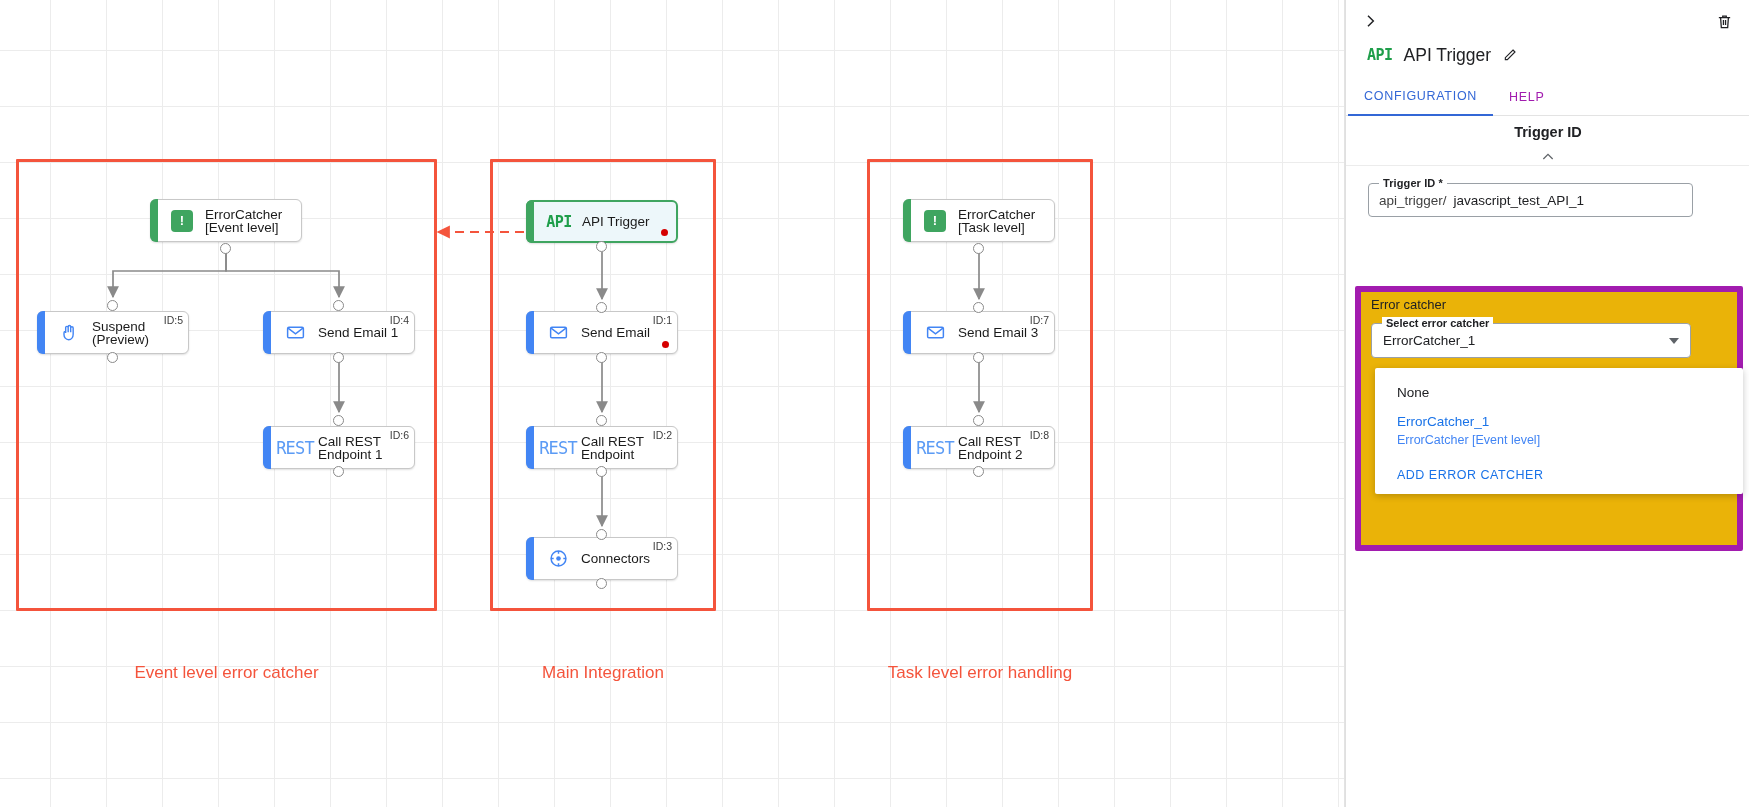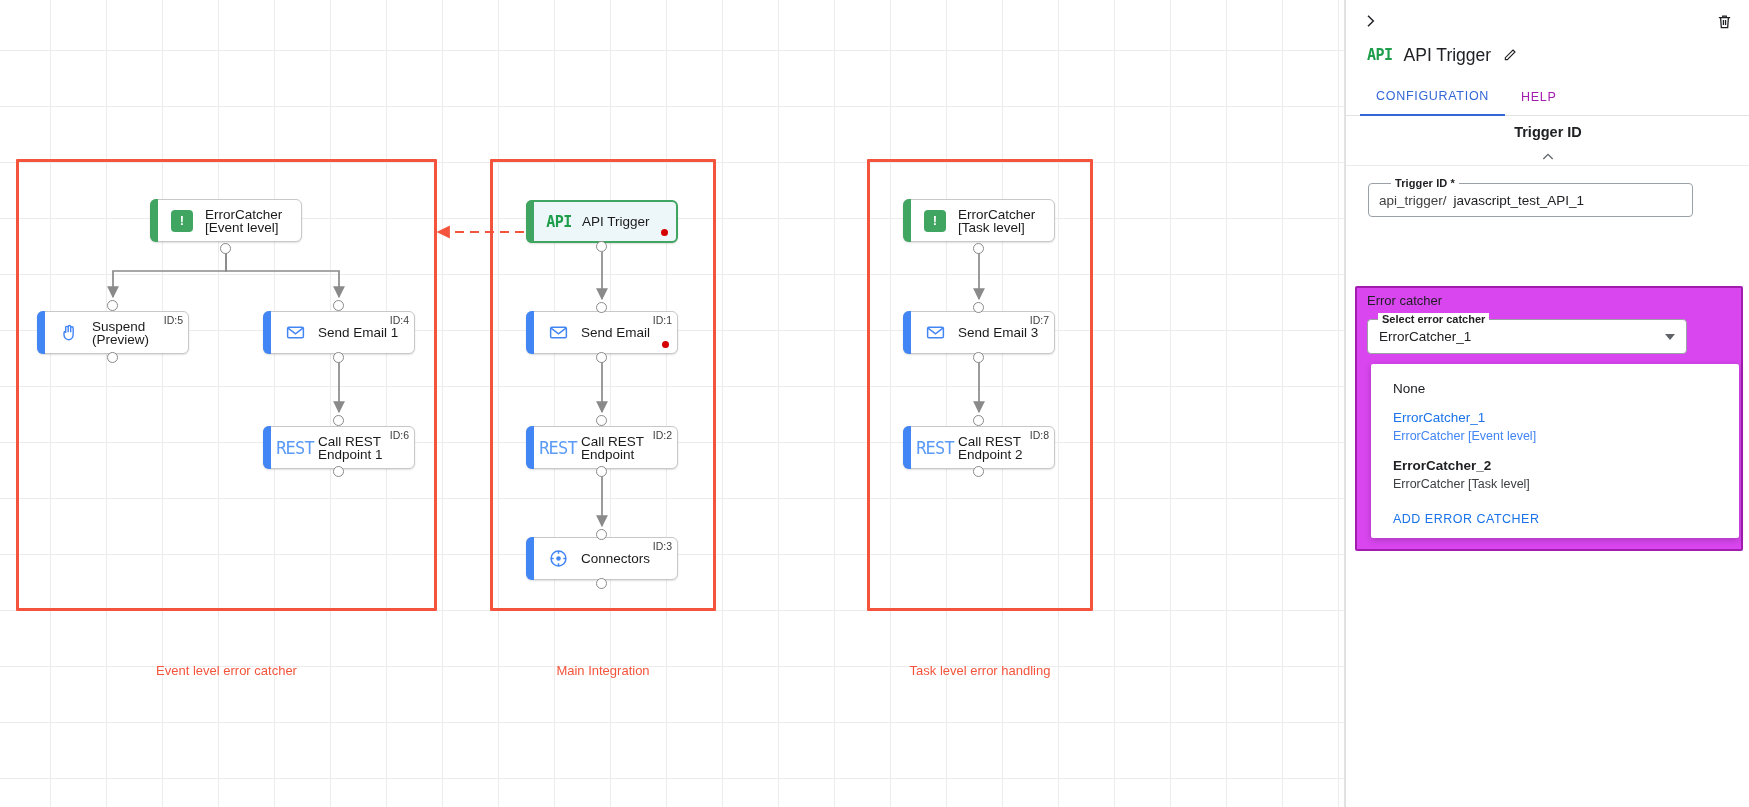--- a/index.html
+++ b/index.html
@@ -31,21 +31,21 @@
 
   .group-box {
     position: absolute;
     border: 3px solid #f4543c;
     border-radius: 1px;
     background: transparent;
   }
   .group-label {
     position: absolute;
     color: #f4543c;
-    font-size: 13px;
+    font-size: 17px;
     text-align: center;
     white-space: nowrap;
   }
 
   
   .node {
     position: absolute;
     height: 43px;
     background: #ffffff;
     border: 1px solid #c8c8c8;
@@ -173,21 +173,21 @@
     font-size: 17.5px; color: #202124;
     margin-left: 11px;
   }
   #edit-icon { margin-left: 11px; cursor: pointer; display:flex; }
 
   #tabs {
     position: absolute; left: 0; top: 78px;
     width: 404px; height: 38px;
     border-bottom: 1px solid #e3e3e3;
     display: flex;
-    padding-left: 14px;
+    padding-left: 2px;
   }
   .tab {
     font-size: 12.5px;
     letter-spacing: 0.7px;
     color: #a21caf;
     height: 38px;
     display: flex; align-items: center;
     padding: 0 16px;
     cursor: pointer;
   }
@@ -211,38 +211,38 @@
     left: 22px; top: 183px;
     width: 325px; height: 34px;
     border: 1px solid #9aa0a6;
     border-radius: 4px;
     display: flex; align-items: center;
     padding: 0 10px;
     background: #fff;
   }
   #trigger-field .legend {
     position: absolute;
-    top: -7px; left: 22px;
+    top: -7px; left: 10px;
     background: #fff;
     padding: 0 4px;
     font-size: 11px;
     color: #202124;
     font-weight: bold;
     letter-spacing: 0.1px;
   }
   #trigger-prefix { font-size: 13.5px; color: #404040; }
   #trigger-value { font-size: 13.5px; color: #202124; margin-left: 7px; }
 
   
   #error-block {
     position: absolute;
     left: 9px; top: 286px;
     width: 388px; height: 265px;
-    border: 2px solid #a21caf;
-    background: #d946ef;
+    border: 6px solid #a21caf;
+    background: #eab308;
     border-radius: 2px;
   }
   #error-catcher-label {
     position: absolute; left: 10px; top: 5px;
     font-size: 13px; color: #202124;
   }
   #select-field {
     position: absolute;
     left: 10px; top: 31px;
     width: 320px; height: 35px;
@@ -539,22 +539,18 @@
       </div>
 
       <div id="dropdown">
         <div class="dd-item">
           <div class="main">None</div>
         </div>
         <div class="dd-item selected">
           <div class="main">ErrorCatcher_1</div>
           <div class="sub">ErrorCatcher [Event level]</div>
         </div>
-        <div class="dd-item bold-main">
-          <div class="main">ErrorCatcher_2</div>
-          <div class="sub">ErrorCatcher [Task level]</div>
-        </div>
         <div class="dd-action">ADD ERROR CATCHER</div>
       </div>
     </div>
 
   </div>
 </div>
 
 </body></html>

